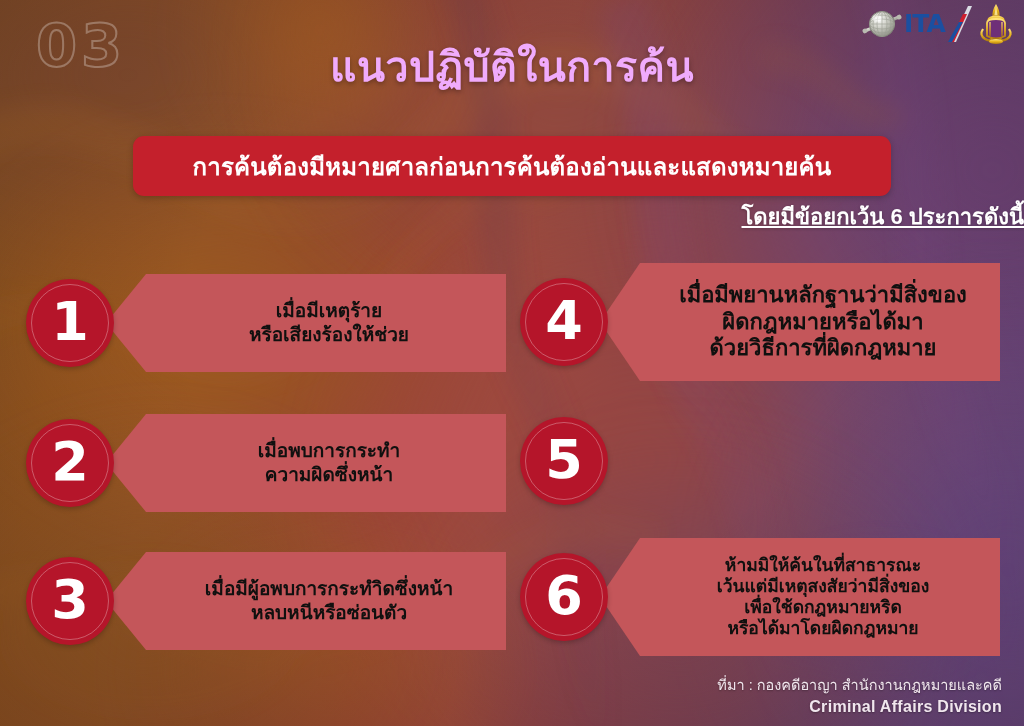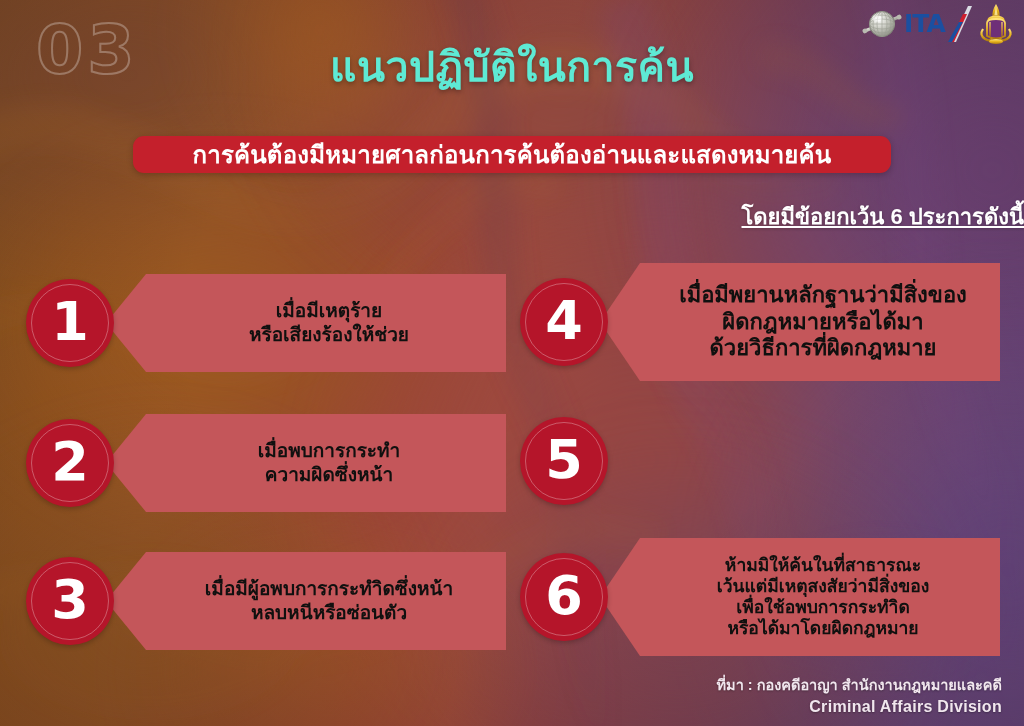--- a/index.html
+++ b/index.html
@@ -58,47 +58,47 @@
         background:radial-gradient(ellipse at 50% 50%, #a9601f 0%, #a9601f00 70%); opacity:.8;}
   .bg-swirl { position:absolute; inset:0; opacity:.42; }
   .bg-vig {
     position:absolute; inset:0;
     background:radial-gradient(ellipse at 50% 45%, rgba(0,0,0,0) 45%, rgba(30,10,20,.22) 100%);
   }
 
   
   #deco-number {
     position:absolute; left:36px; top:16px;
-    font-size:68px; font-weight:700; letter-spacing:4px;
+    font-size:59px; font-weight:700; letter-spacing:4px;
     color:transparent;
     -webkit-text-stroke:2px rgba(255,255,255,.28);
     line-height:1;
     font-family:"DejaVu Sans",sans-serif;
     user-select:none;
   }
 
   
   #logos {
     position:absolute; right:8px; top:2px;
     display:flex; align-items:center; gap:0; height:44px;
   }
   .logo { display:block; }
 
   
   #page-title {
     position:absolute; left:0; right:0; top:34px;
     text-align:center;
-    color:#5eead4;
+    color:#f0abfc;
     font-size:41px; font-weight:700;
     letter-spacing:.5px;
     text-shadow:0 2px 5px rgba(0,0,0,.30);
   }
   #headline-banner {
     position:absolute; left:133px; top:136px;
-    width:758px; height:37px;
+    width:758px; height:60px;
     background:#c4202c;
     border-radius:11px;
     display:flex; align-items:center; justify-content:center;
     box-shadow:0 2px 6px rgba(0,0,0,.22);
   }
   #headline-banner .txt {
     color:#ffffff; font-size:24px; font-weight:700; letter-spacing:.2px;
     white-space:nowrap;
   }
   #subheadline {
@@ -170,21 +170,21 @@
   .arrow.l4 .label { font-size:22px; line-height:1.22; }
   .arrow.l6 .label { font-size:17.5px; line-height:1.2; }
 
   
   #footer {
     position:absolute; right:22px; bottom:8px;
     text-align:right;
     color:#f1e7ee;
   }
   #footer .src {
-    font-size:14.5px; font-weight:700; line-height:1.45;
+    font-size:14.5px; font-weight:400; line-height:1.45;
     text-shadow:0 1px 2px rgba(0,0,0,.3);
   }
   #footer .eng {
     font-size:16px; font-weight:700; line-height:1.4; letter-spacing:.3px;
     text-shadow:0 1px 2px rgba(0,0,0,.3);
   }
 </style>
 </head>
 <body>
 
@@ -365,21 +365,21 @@
     </div>
   </div>
 
   <div class="item item-col-right item-row-r3">
     <div class="badge">
       <span class="num">6</span>
     </div>
     <div class="arrow tall l6">
       <div class="label">ห้ามมิให้ค้นในที่สาธารณะ
 เว้นแต่มีเหตุสงสัยว่ามีสิ่งของ
-เพื่อใช้อพบการกระทำิด
+เพื่อใช้ดกฎหมายหริด
 หรือได้มาโดยผิดกฎหมาย</div>
     </div>
   </div>
 
 </div>
 
 <div id="footer">
   <div class="src">ที่มา : กองคดีอาญา สำนักงานกฎหมายและคดี</div>
   <div class="eng">Criminal Affairs Division</div>
 </div>

